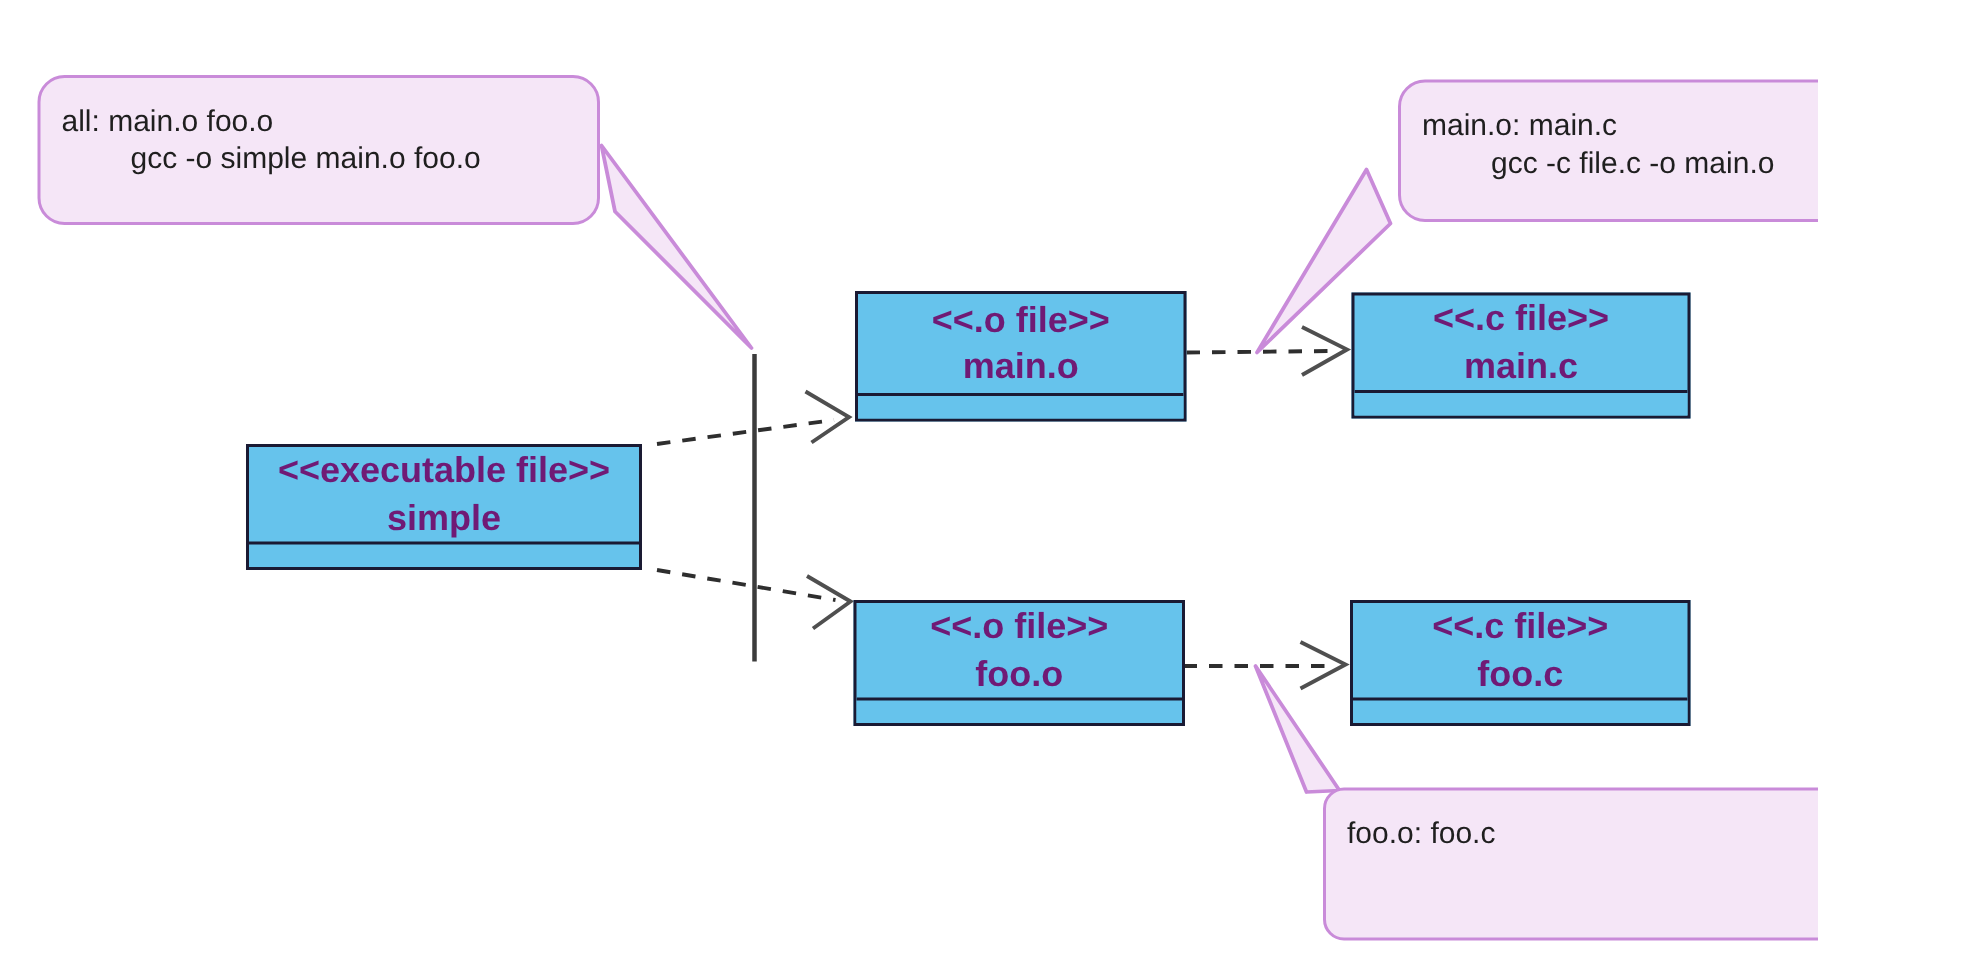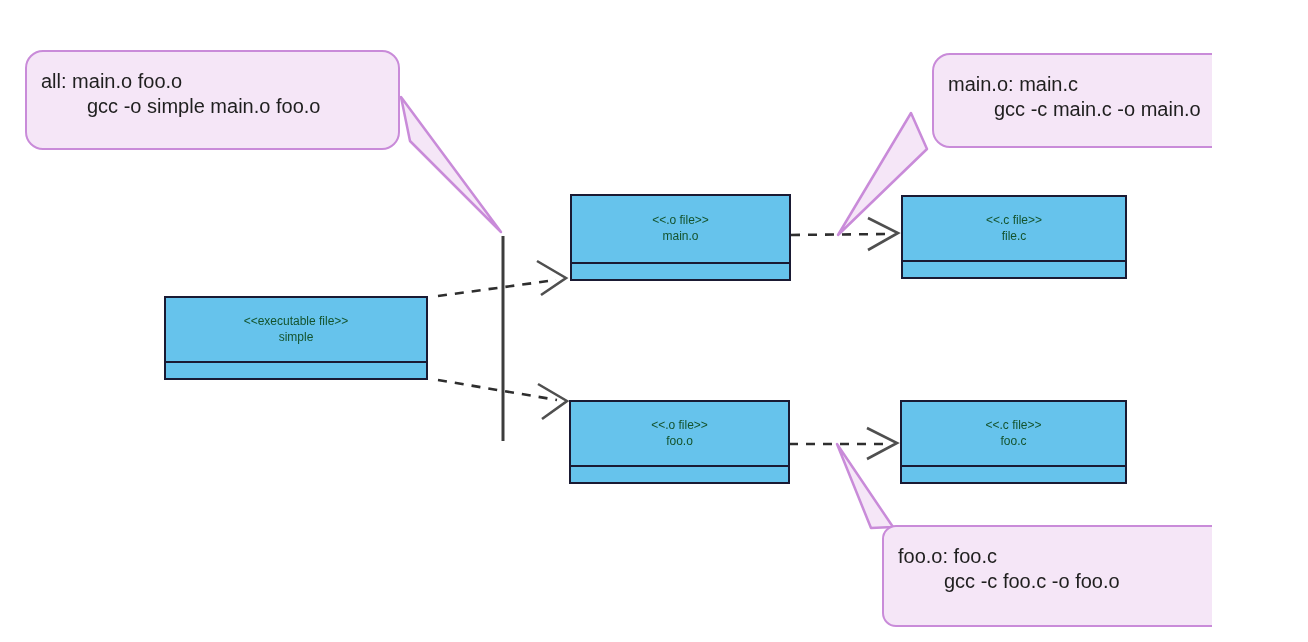--- a/index.html
+++ b/index.html
@@ -26,23 +26,23 @@
     flex-direction: column;
   }
   .node-main {
     flex: 1;
     display: flex;
     flex-direction: column;
     align-items: center;
     justify-content: center;
   }
   .node-stereotype, .node-name {
-    font-size: 12px;
-    font-weight: normal;
-    color: #14532d;
+    font-size: 24px;
+    font-weight: bold;
+    color: #701a75;
     line-height: 1.3;
     white-space: nowrap;
   }
   .node-sub {
     height: 15px;
     border-top: 2px solid #1a1a33;
     background: #66c3ec;
   }
   
   .note {
@@ -99,26 +99,25 @@
     </g>
   </svg>
 
   <div class="note" style="left:25px; top:50px; width:375px; height:100px;">
     <div class="note-line">all: main.o foo.o</div>
     <div class="note-line indent">gcc -o simple main.o foo.o</div>
   </div>
 
   <div class="note" style="left:932px; top:53px; width:382px; height:95px;">
     <div class="note-line">main.o: main.c</div>
-    <div class="note-line indent">gcc -c main.c -o main.o</div>
+    <div class="note-line indent">gcc -c file.c -o main.o</div>
   </div>
 
   <div class="note" style="left:882px; top:525px; width:393px; height:102px;border-radius:14px;">
     <div class="note-line">foo.o: foo.c</div>
-    <div class="note-line indent">gcc -c foo.c -o foo.o</div>
   </div>
 
   <div class="node" style="left:164px; top:296px; width:264px; height:84px;">
     <div class="node-main">
       <div class="node-stereotype">&lt;&lt;executable file&gt;&gt;</div>
       <div class="node-name">simple</div>
     </div>
     <div class="node-sub"></div>
   </div>
 
@@ -126,21 +125,21 @@
     <div class="node-main">
       <div class="node-stereotype">&lt;&lt;.o file&gt;&gt;</div>
       <div class="node-name">main.o</div>
     </div>
     <div class="node-sub"></div>
   </div>
 
   <div class="node" style="left:901px; top:195px; width:226px; height:84px;">
     <div class="node-main">
       <div class="node-stereotype">&lt;&lt;.c file&gt;&gt;</div>
-      <div class="node-name">file.c</div>
+      <div class="node-name">main.c</div>
     </div>
     <div class="node-sub"></div>
   </div>
 
   <div class="node" style="left:569px; top:400px; width:221px; height:84px;">
     <div class="node-main">
       <div class="node-stereotype">&lt;&lt;.o file&gt;&gt;</div>
       <div class="node-name">foo.o</div>
     </div>
     <div class="node-sub"></div>

